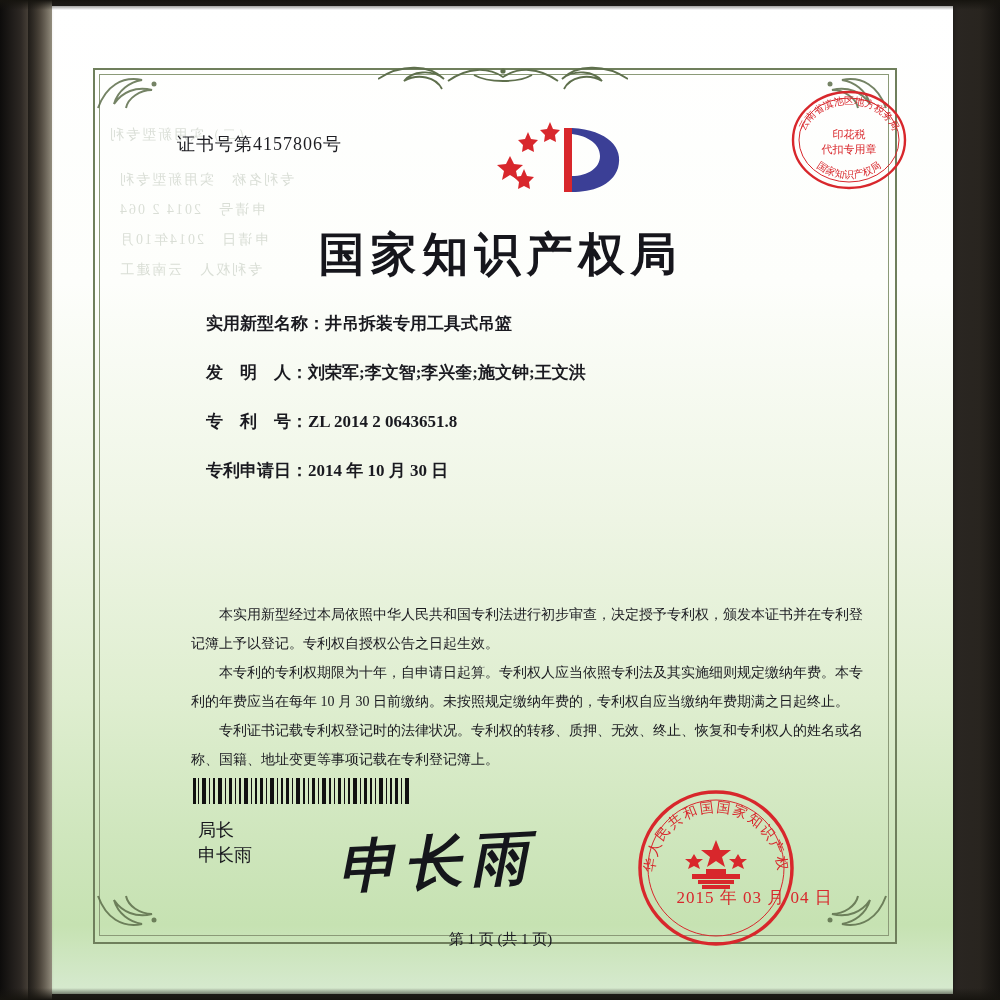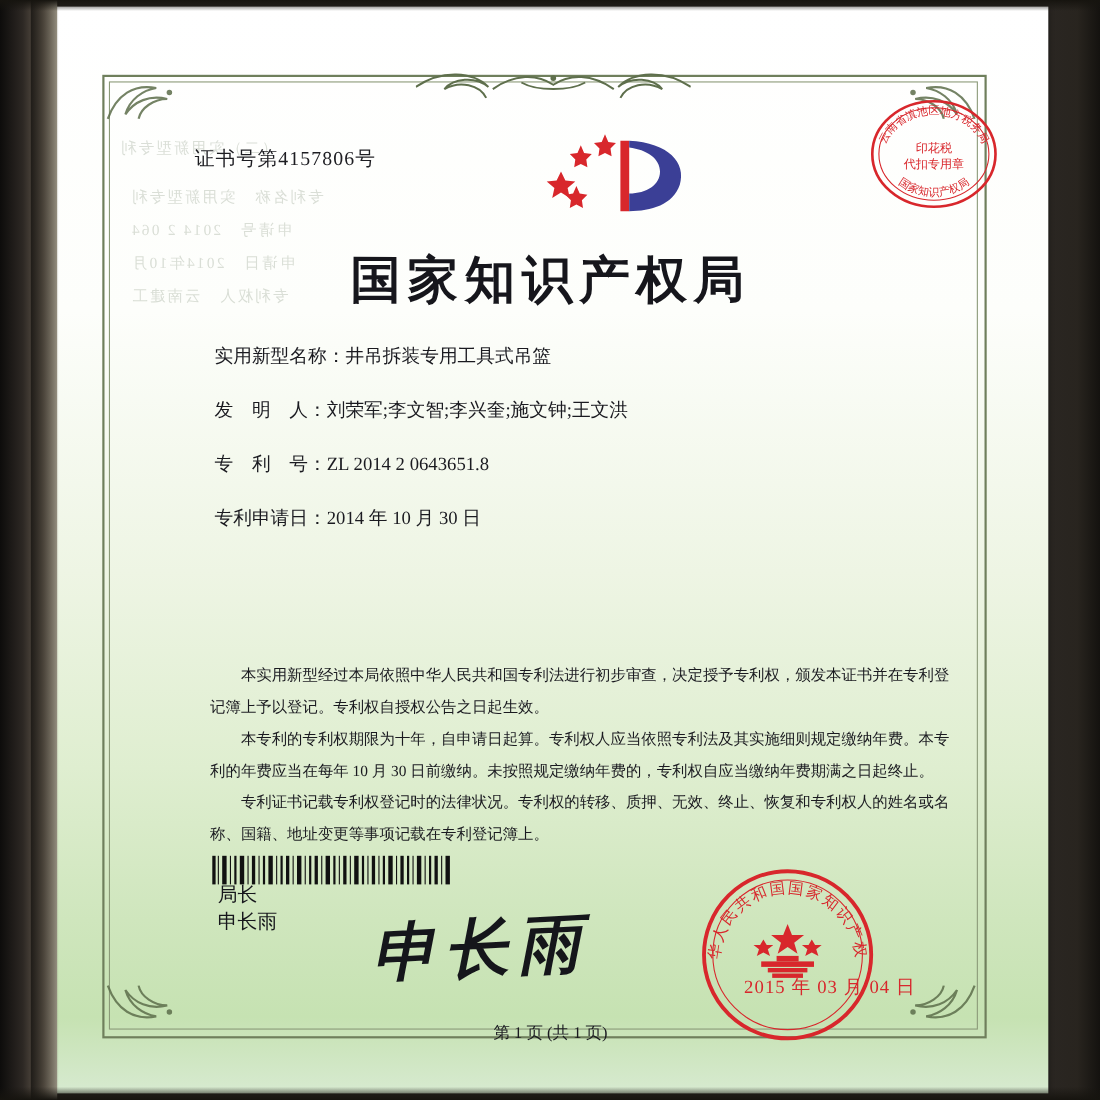--- a/index.html
+++ b/index.html
@@ -139,22 +139,23 @@
     left: 0; right: 0; top: 218px;
     text-align: center;
     font-size: 46px;
     font-weight: bold;
     letter-spacing: 6px;
     color: #16161c;
     font-family: "DejaVu Serif", "Liberation Serif", serif;
   }
   .fields {
     position: absolute;
-    left: 147px; top: 306px;
+    left: 158px; top: 306px;
     width: 660px;
+    font-weight: bold;
   }
   .field-row {
     font-size: 17px;
     color: #1a1a20;
     margin-bottom: 26px;
     white-space: nowrap;
   }
   .field-label { letter-spacing: 0px; }
   .paras {
     position: absolute;
@@ -177,21 +178,21 @@
     position: absolute;
     top: 0;
     height: 26px;
     background: #111;
     display: block;
   }
 
   
   .sign-label {
     position: absolute;
-    left: 150px; top: 795px;
+    left: 150px; top: 812px;
     font-size: 18px;
     line-height: 25px;
     color: #16161c;
     font-family: Liberation Serif, serif;
   }
   .sign-script {
     position: absolute;
     left: 290px; top: 818px;
     font-size: 58px;
     color: #15161b;

